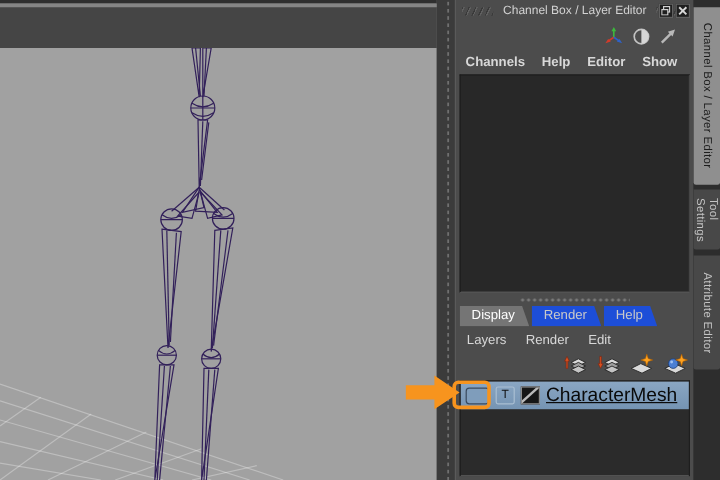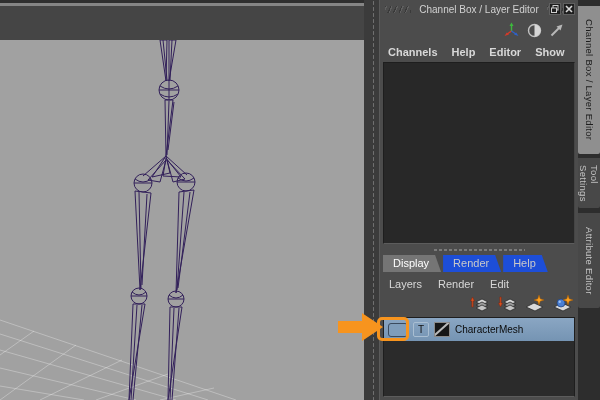--- a/index.html
+++ b/index.html
@@ -56,21 +56,21 @@
   .layerlist{position:absolute;left:3px;right:3px;top:317px;height:80px;background:#2b2b2b;
     border:1px solid #1e1e1e;border-bottom-color:#5c5c5c;}
   .layer-row{position:relative;height:23px;background:linear-gradient(#8aa6c3,#7594b3);
     display:flex;align-items:center;gap:5px;padding-left:4px;cursor:default;}
   .vis-checkbox{width:20px;height:14px;background:#7f9dbb;border:1px solid #3a4a5e;border-radius:3px;cursor:pointer;}
   .type-box{width:16px;height:15px;border:1px solid #a9bed2;border-radius:2px;font-size:10px;color:#101010;
     display:flex;align-items:center;justify-content:center;cursor:pointer;}
   .swatch{width:16px;height:15px;background:#161616;border:1px solid #8a8a8a;position:relative;overflow:hidden;cursor:pointer;}
   .swatch::after{content:"";position:absolute;left:-3px;bottom:-3px;width:26px;height:2px;background:#b9b9b9;
     transform:rotate(-42deg);transform-origin:left bottom;}
-  .layer-name{font-size:10px;color:#0a0a0a;}
+  .layer-name{font-size:16px;color:#0a0a0a;text-decoration:underline;}
 
   
   .cb-ring{position:absolute;left:377px;top:317px;width:32px;height:24px;border:3px solid var(--accent);
     border-radius:5px;z-index:30;pointer-events:none;}
   .anno-arrow{position:absolute;left:338px;top:311px;z-index:31;pointer-events:none;}
 
   
   .dockstrip{position:absolute;left:578px;top:0;width:22px;height:400px;background:#2d2d2d;}
   .docktab{position:absolute;left:0;width:22px;writing-mode:vertical-rl;
     font-size:9.5px;color:#c4c4c4;background:#484848;display:flex;align-items:center;justify-content:center;

